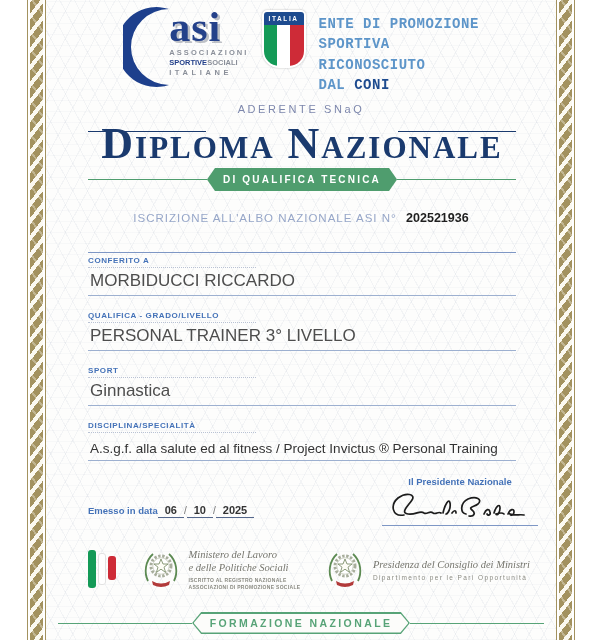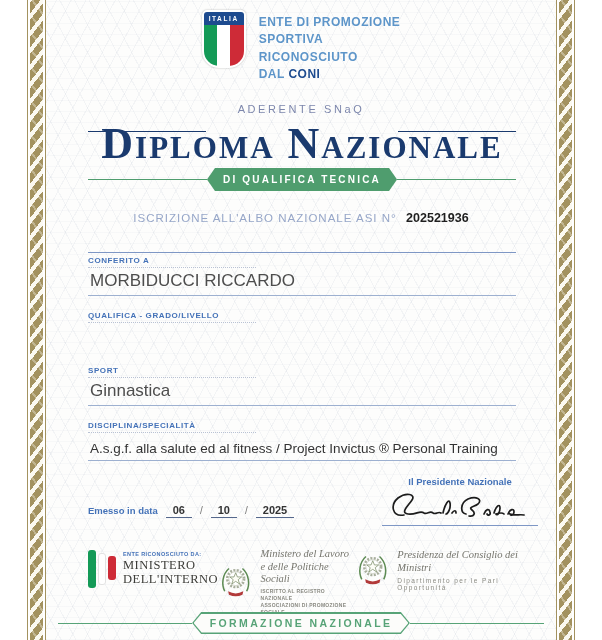--- a/index.html
+++ b/index.html
@@ -51,21 +51,21 @@
     border:2px solid #fff;border-radius:5px 5px 17px 17px;
     box-shadow:0 0 2px rgba(0,0,0,.3);overflow:hidden;background:#fff;
   }
   .shield-band{height:13px;background:#1d4b8f;color:#fff;font-size:6.5px;font-weight:bold;
     letter-spacing:1.6px;display:flex;align-items:center;justify-content:center;}
   .shield-flag{display:flex;height:41px;}
   .shield-flag span{flex:1;}
   .fl-green{background:#149a57;}
   .fl-white{background:#fff;}
   .fl-red{background:#ce2b37;}
-  .recognition{margin-top:8px;font-size:12px;font-weight:bold;line-height:1.45;color:#5d95c9;letter-spacing:.5px;}
+  .recognition{margin-top:8px;font-size:14px;font-weight:bold;line-height:1.45;color:#5d95c9;letter-spacing:.5px;font-family:Liberation Mono, monospace;}
   .recognition .coni{color:#1d4b8f;}
   
   .aderente{position:absolute;top:103px;left:0;right:0;text-align:center;
     font-size:11px;color:#7d87ac;letter-spacing:2.6px;}
   
   .title-block{position:absolute;top:122px;left:42px;right:40px;text-align:center;}
   .title-block::before,.title-block::after{content:"";position:absolute;top:9px;height:1px;background:#1a3a6e;width:118px;}
   .title-block::before{left:0;}
   .title-block::after{right:0;}
   .title{
@@ -92,21 +92,21 @@
     font-size:8px;font-weight:bold;color:#4472b8;letter-spacing:.6px;
     border-bottom:1px dotted #b9c2d4;padding-bottom:2px;
   }
   .fld-value{
     position:absolute;bottom:12px;left:0;right:0;
     font-size:17px;color:#4d4d4d;padding:0 0 4px 2px;
     border-bottom:1px solid #9db0d0;white-space:nowrap;
   }
   .fld-value.small{font-size:13.5px;color:#333;}
   
-  .issued{position:absolute;top:504px;left:42px;display:flex;align-items:baseline;gap:8px;}
+  .issued{position:absolute;top:504px;left:42px;display:flex;align-items:baseline;gap:0;}
   .issued .lbl{font-size:9.5px;font-weight:bold;color:#4472b8;}
   .issued .seg{font-size:11px;font-weight:bold;color:#333;border-bottom:1px solid #55688c;padding:0 7px 1px;}
   .issued .slash{font-size:10px;color:#777;}
   
   .sig{position:absolute;top:476px;right:18px;width:156px;text-align:center;}
   .sig-title{font-size:9.5px;font-weight:bold;color:#4472b8;margin-bottom:2px;}
   .sig svg{display:block;margin:0 auto;}
   .sig-line{height:1px;background:#7e97c5;margin-top:-2px;}
   
   .footer-logos{position:absolute;top:548px;left:42px;right:26px;display:flex;justify-content:space-between;align-items:flex-start;}
@@ -141,20 +141,35 @@
 <div class="rail rail-left">
     <div class="rope"></div>
   </div>
 <div class="rail rail-right">
     <div class="rope"></div>
   </div>
 
 <div class="certificate">
 
   <div class="header">
+    <div class="asi-block">
+      <div class="crescent">
+        <svg width="52" height="82" viewBox="0 0 52 82">
+          <path d="M46,3 A40,40 0 1,0 46,79 A33,33 0 1,1 46,3 Z" fill="#1d3f8c"></path>
+        </svg>
+      </div>
+      <div class="asi-text">
+        <div class="asi-word">asi</div>
+        <div class="asi-sub">
+          <div class="ls1">ASSOCIAZIONI</div>
+          <div><span class="blue">SPORTIVE</span><span>SOCIALI</span></div>
+          <div class="ls3">ITALIANE</div>
+        </div>
+      </div>
+    </div>
     <div class="shield">
       <div class="shield-band">ITALIA</div>
       <div class="shield-flag">
         <span class="fl-green"></span>
           <span class="fl-white"></span>
           <span class="fl-red"></span>
       </div>
     </div>
     <div class="recognition">
       <div>ENTE DI PROMOZIONE</div>
@@ -180,20 +195,21 @@
     <span class="num">202521936</span>
   </div>
 
   <div class="fields">
     <div class="fld">
       <div class="fld-label">CONFERITO A</div>
       <div class="fld-value">MORBIDUCCI RICCARDO</div>
     </div>
     <div class="fld">
       <div class="fld-label">QUALIFICA - GRADO/LIVELLO</div>
+      <div class="fld-value">PERSONAL TRAINER 3° LIVELLO</div>
     </div>
     <div class="fld">
       <div class="fld-label">SPORT</div>
       <div class="fld-value">Ginnastica</div>
     </div>
     <div class="fld">
       <div class="fld-label">DISCIPLINA/SPECIALITÀ</div>
       <div class="fld-value small">A.s.g.f. alla salute ed al fitness / Project Invictus ® Personal Training</div>
     </div>
   </div>
@@ -223,25 +239,20 @@
     <div class="sig-line"></div>
   </div>
 
   <div class="footer-logos">
 
     <div class="logo-group">
       <div class="flag-icon">
         <span class="fb-g"></span>
           <span class="fb-w"></span>
           <span class="fb-r"></span>
-      </div>
-      <div class="interno-text">
-        <div class="tiny">ENTE RICONOSCIUTO DA:</div>
-        <div class="serif">MINISTERO</div>
-        <div class="serif">DELL'INTERNO</div>
       </div>
     </div>
 
     <div class="logo-group">
       <svg width="42" height="44" viewBox="0 0 42 44">
         <circle cx="21" cy="18" r="10" fill="#fff" stroke="#a8ae9c" stroke-width="3" stroke-dasharray="2.4 1.6"></circle>
         <circle cx="21" cy="18" r="8.2" fill="#fff" stroke="#c2c7b6" stroke-width="0.8"></circle>
         <path d="M21,11 L23,16 L28,16 L24,19.2 L25.6,24.4 L21,21.2 L16.4,24.4 L18,19.2 L14,16 L19,16 Z" fill="#fdfdf6" stroke="#7d8f6b" stroke-width="0.9"></path>
         <path d="M8,33 C4,25 5,13 13,6" fill="none" stroke="#5c8a52" stroke-width="1.8"></path>
         <path d="M34,33 C38,25 37,13 29,6" fill="none" stroke="#5c8a52" stroke-width="1.8"></path>

